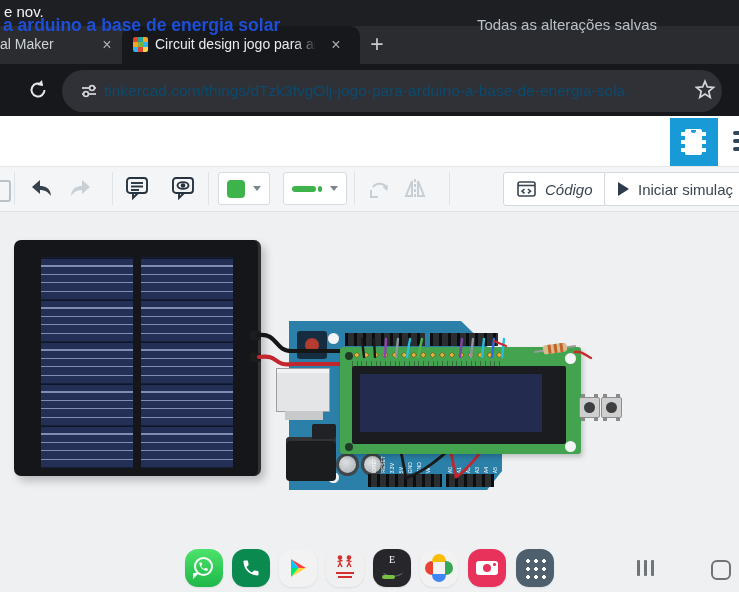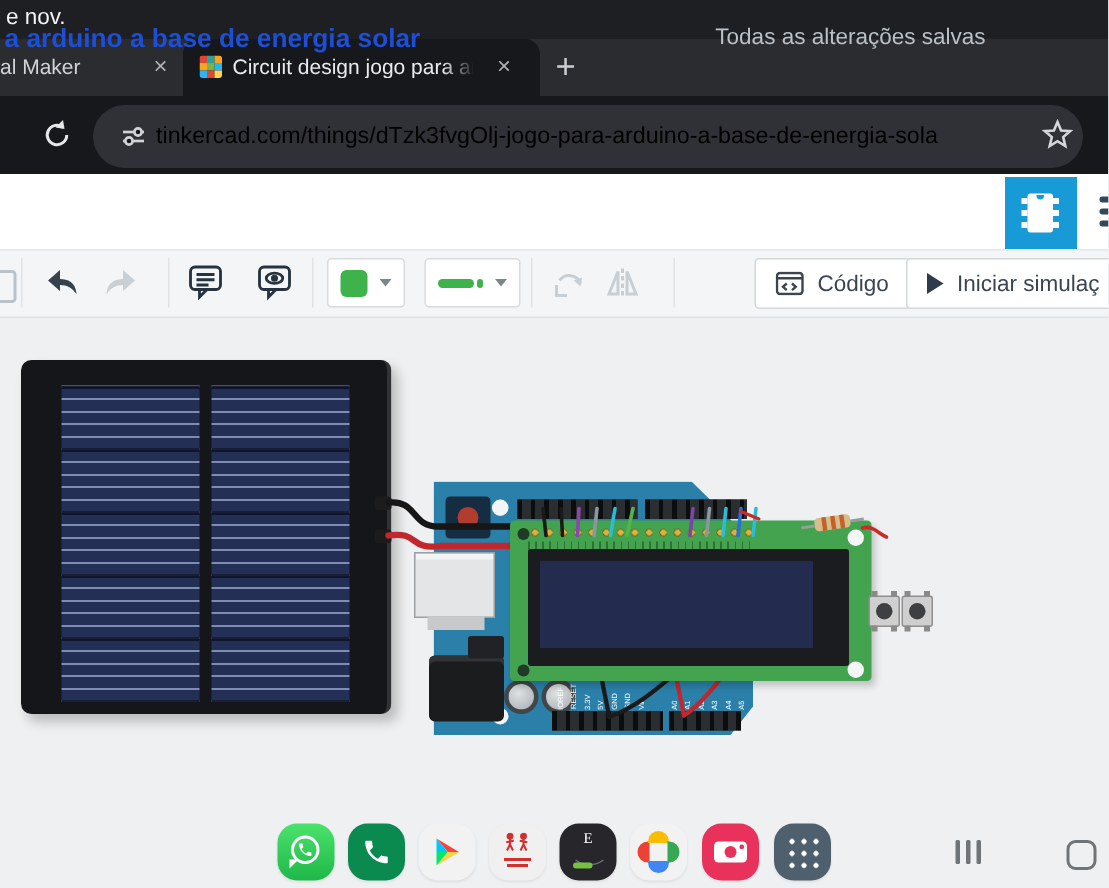--- a/index.html
+++ b/index.html
@@ -20,21 +20,21 @@
   .favicon{left:11px;top:11px;width:15px;height:15px;border-radius:2px;overflow:hidden;
     display:grid;grid-template-columns:1fr 1fr 1fr;grid-template-rows:1fr 1fr 1fr;}
   .favicon i{display:block;}
   .tab-active .title{left:33px;top:10px;width:160px;white-space:nowrap;overflow:hidden;}
   .tab-fade{left:173px;top:4px;width:22px;height:30px;
     background:linear-gradient(to right,rgba(22,24,27,0),#16181b);}
   .newtab{left:362px;top:30px;width:30px;height:30px;color:#c9ccd0;font-size:23px;
     line-height:28px;text-align:center;}
   .urlrow{left:0;top:64px;width:739px;height:52px;background:#16181b;}
   .pill{left:62px;top:70px;width:660px;height:42px;background:#2f3136;border-radius:21px;}
-  .url-text{left:104px;top:82px;color:#000000;font-size:15.5px;white-space:nowrap;text-align:right;}
+  .url-text{left:104px;top:82px;color:#0c4a6e;font-size:15.5px;white-space:nowrap;text-align:right;}
   .star{left:692px;top:77px;}
 
   
   .pageheader{left:0;top:116px;width:739px;height:50px;background:#ffffff;}
   .design-title{left:3px;top:0;height:50px;line-height:50px;color:#1d4ed8;
     font-size:17.5px;font-weight:600;white-space:nowrap;}
   .save-status{right:82px;top:0;height:50px;line-height:50px;color:#b9c0c7;font-size:15px;}
   .chip-btn{left:670px;top:118px;width:48px;height:48px;background:#189ad6;}
   .chip{left:15px;top:11px;width:17px;height:26px;background:#fff;border-radius:2px;}
   .chip i{position:absolute;width:4px;height:4px;background:#fff;}
@@ -269,21 +269,21 @@
   <div class="abs tbtn" style="left:400px;">
     <svg width="26" height="24" viewBox="0 0 26 24">
         <g fill="none" stroke="#c7cfd5" stroke-width="2">
           <path d="M10 4 L4 19 h6 z"></path>
           <path d="M16 4 L22 19 h-6 z"></path>
           <line x1="13" y1="2" x2="13" y2="22" stroke-dasharray="3 2"></line>
         </g>
       </svg>
   </div>
   <div class="abs tdiv" style="left:449px;"></div>
-  <div class="abs toolbtn" style="left:503px;">
+  <div class="abs toolbtn" style="left:503px;font-style:italic;">
     <svg width="19" height="16" viewBox="0 0 19 16">
         <g fill="none" stroke="#3a4550" stroke-width="1.6">
           <rect x="1" y="1" width="17" height="14" rx="2"></rect>
           <line x1="1" y1="4.5" x2="18" y2="4.5"></line>
           <path d="M7.5 8 l-2.5 2.2 2.5 2.2 M11 8 l2.5 2.2 -2.5 2.2"></path>
         </g>
       </svg>
     <span>Código</span>
   </div>
   <div class="abs toolbtn" style="left:604px;width:160px;">

